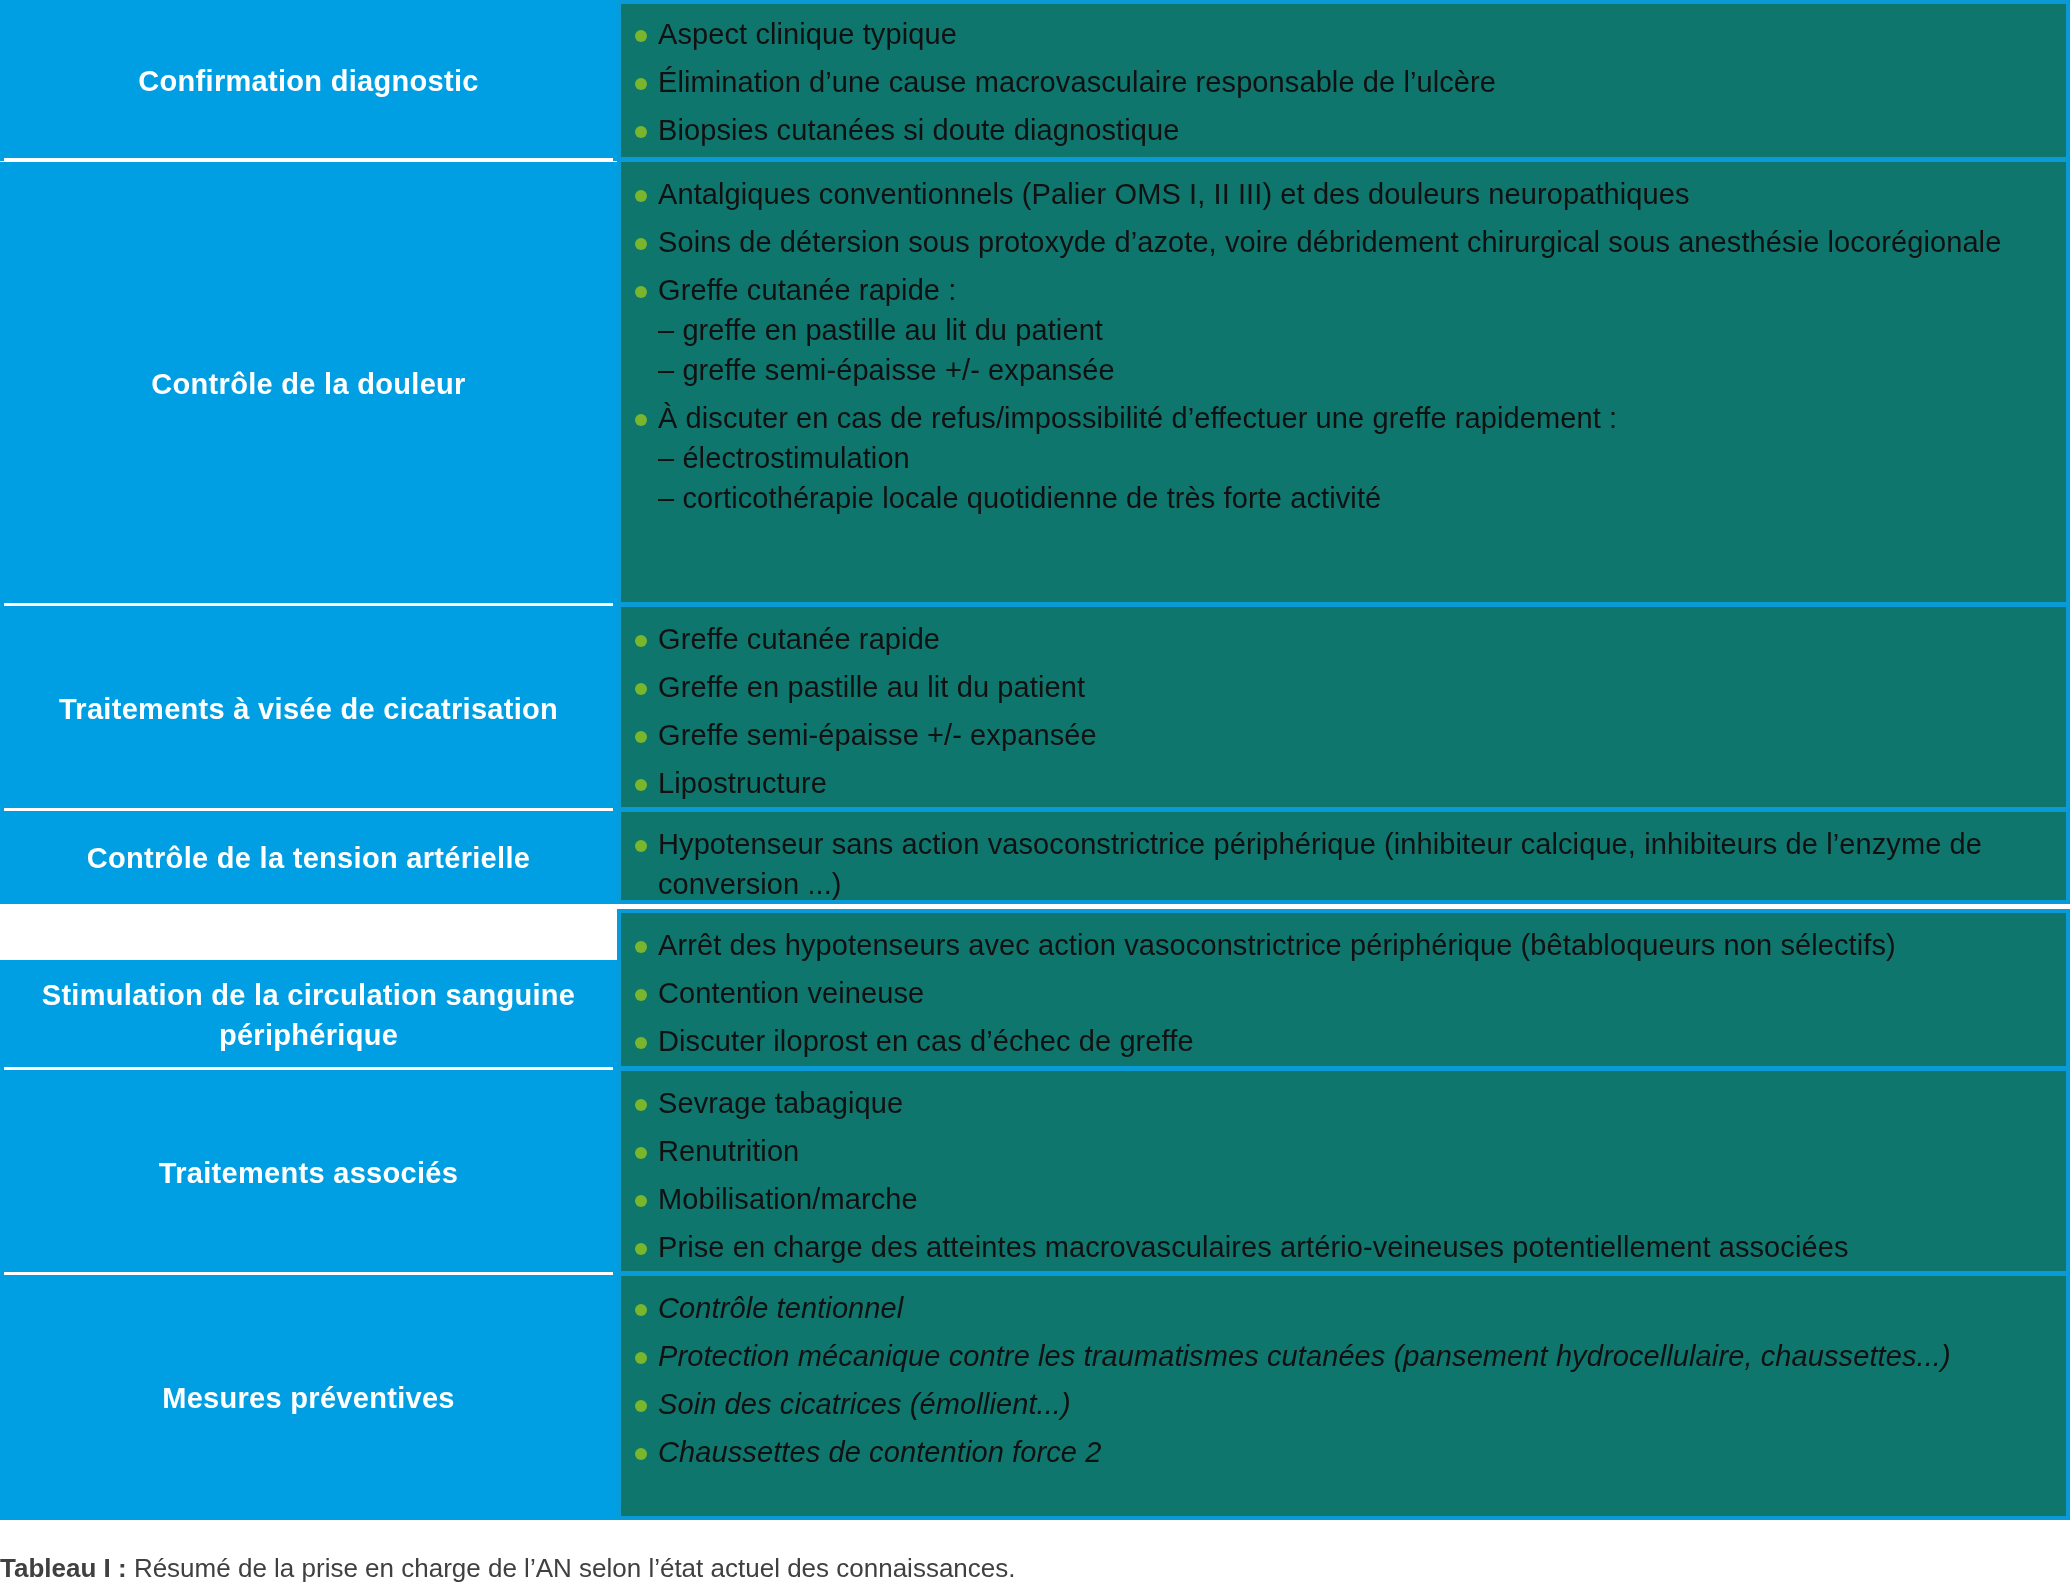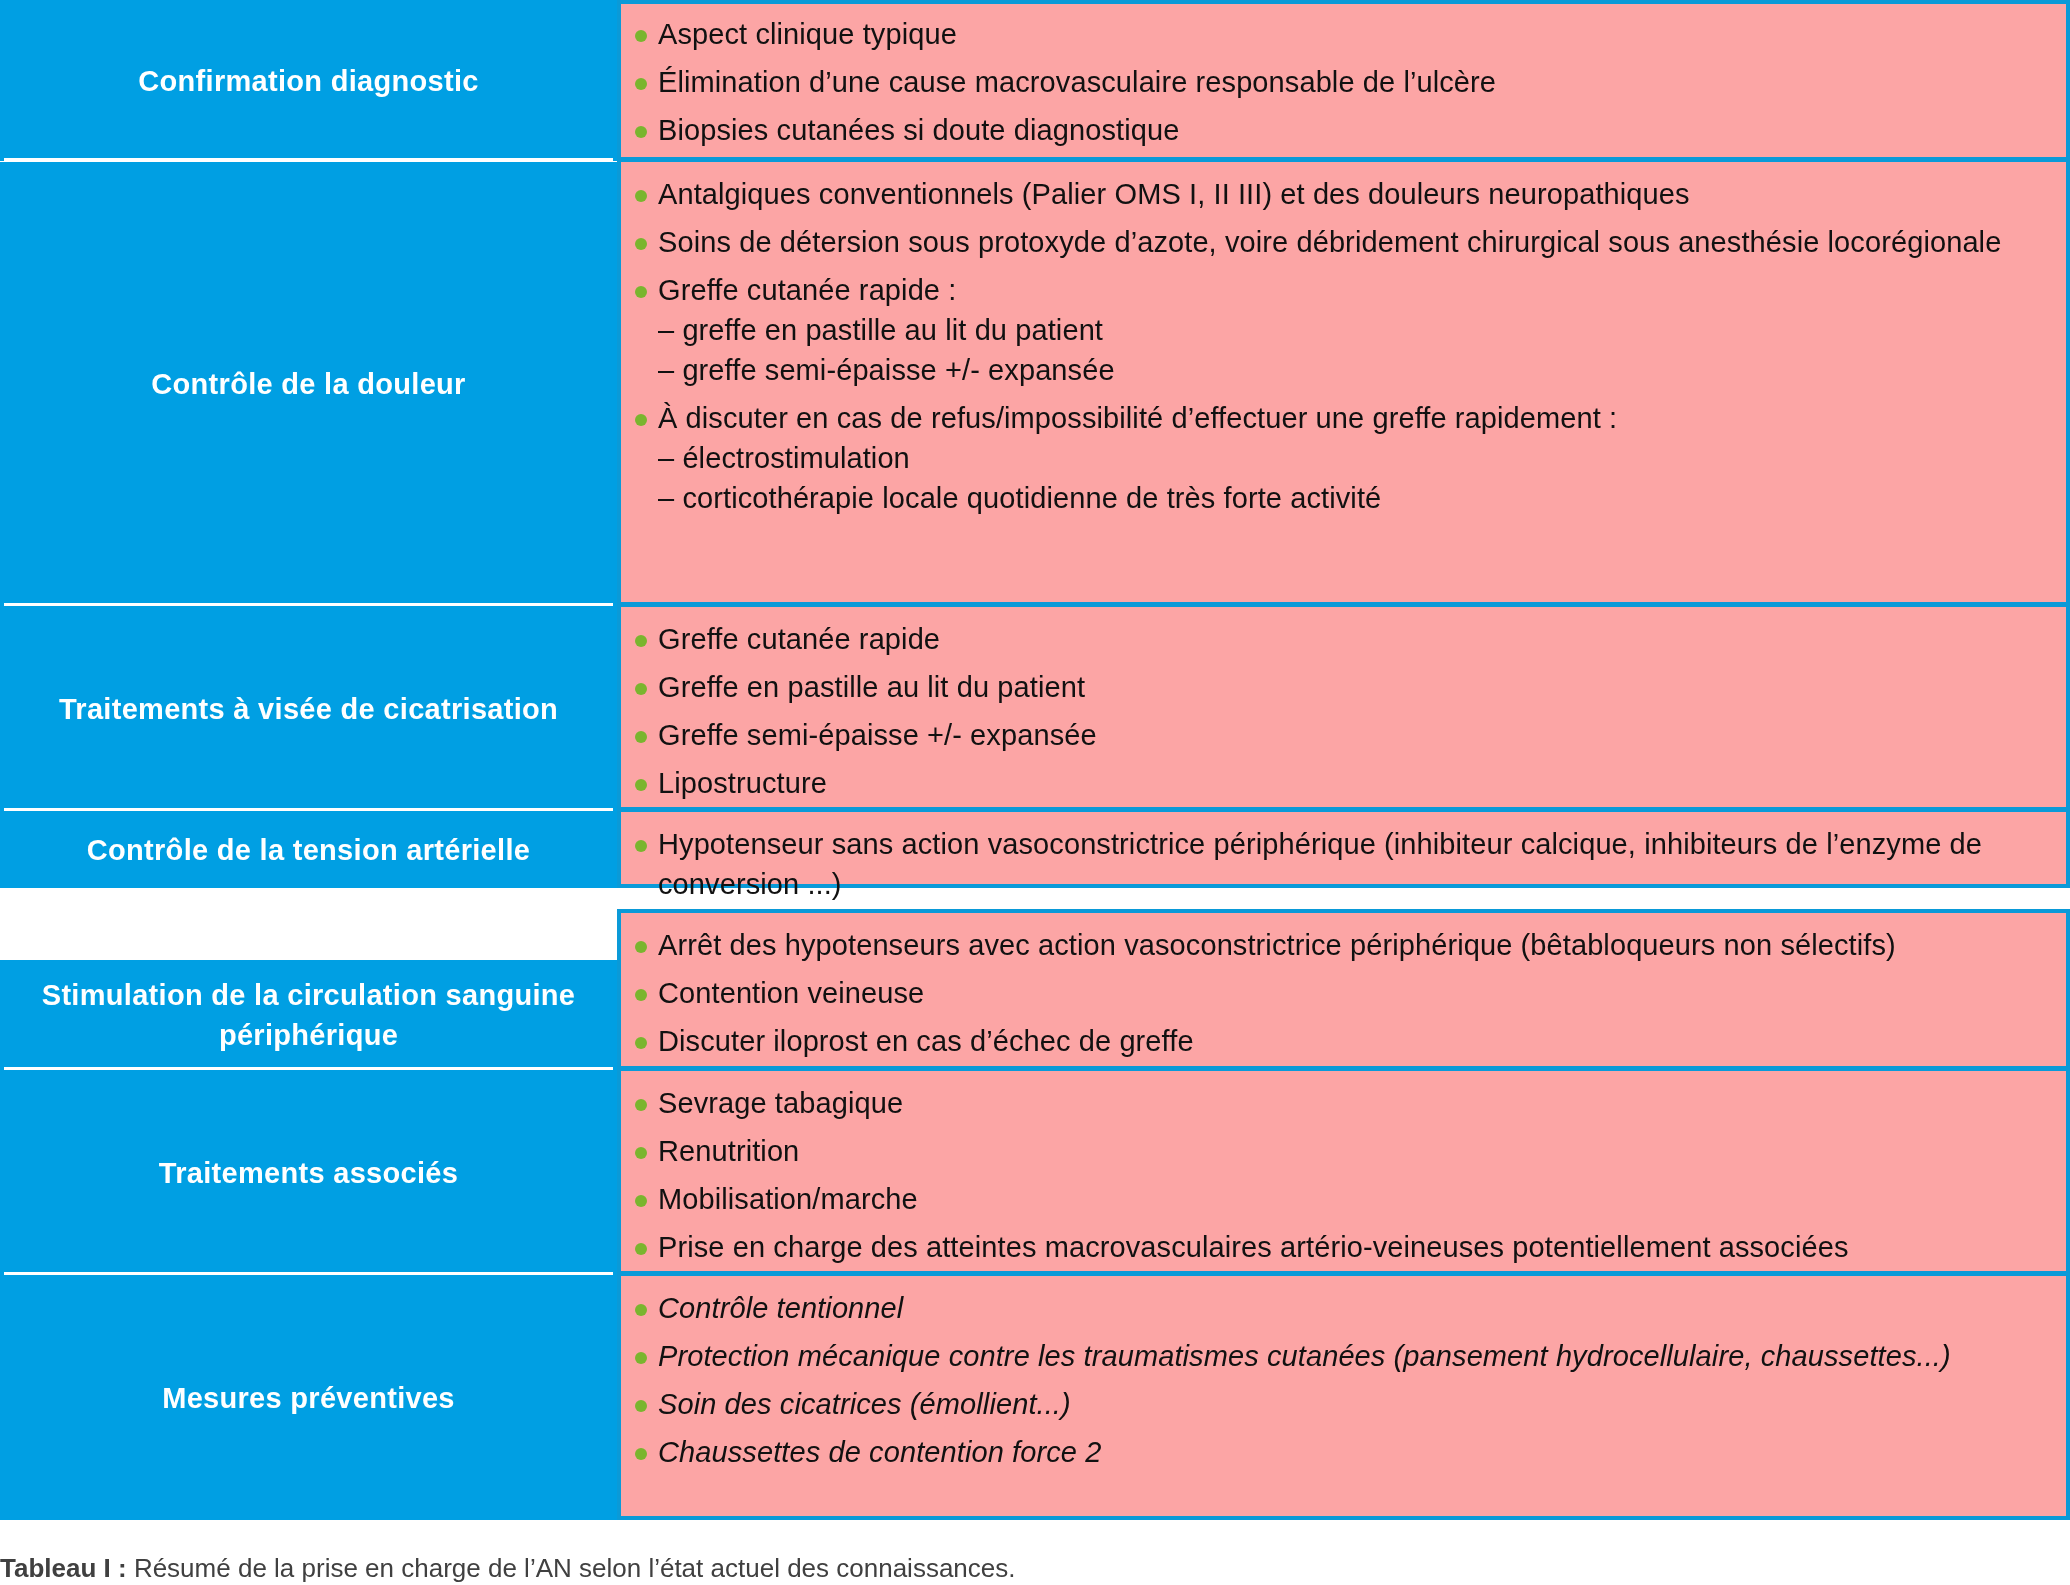--- a/index.html
+++ b/index.html
@@ -4,21 +4,21 @@
 <style>
   html, body { margin: 0; padding: 0; background: #ffffff; }
   body { width: 2070px; height: 1585px; position: relative; overflow: hidden;
          font-family: "Liberation Sans", "DejaVu Sans", sans-serif; }
   .table { position: absolute; left: 0; top: 0; width: 2070px; }
   .row { position: absolute; left: 0; width: 2070px; }
   .left { position: absolute; left: 0; top: 0; bottom: 0; width: 617px; background: #009fe3;
           display: flex; align-items: center; justify-content: center; text-align: center; }
   .left span { color: #ffffff; font-weight: bold; font-size: 29px; line-height: 40px;
                letter-spacing: 0.3px; padding: 0 20px; display: block; }
-  .right { position: absolute; left: 617px; top: 0; bottom: 0; right: 0; background: #fca5a5;
+  .right { position: absolute; left: 617px; top: 0; bottom: 0; right: 0; background: #0f766e;
            border: 4px solid #0a9ad8; border-left: 4px solid #0a9ad8; box-sizing: border-box; }
   .right ul { list-style: none; margin: 0; padding: 0; position: absolute; left: 12px; right: 10px; }
   .right li { font-size: 29px; line-height: 40px; color: #111111; position: relative;
               padding-left: 25px; margin-bottom: 8px; letter-spacing: 0.1px; }
   .right li .dot { position: absolute; left: 2px; top: 16px; width: 12px; height: 12px;
                    border-radius: 50%; background: #7ab52e; }
   .right li .sub { display: block; padding-left: 0; margin-top: 0; }
   .divider-white { position: absolute; left: 4px; width: 609px; height: 4px; background: #ffffff; }
   .topbar { position: absolute; left: 0; top: 0; width: 2070px; height: 4px; background: #0a9ad8; }
   .caption { position: absolute; left: 0; top: 1553px; font-size: 26px; color: #404040; line-height: 30px; }
@@ -63,21 +63,21 @@
       <div class="right">
         <ul style="top: 12px;">
           <li><span class="dot"></span><span>Greffe cutanée rapide</span></li>
           <li><span class="dot"></span><span>Greffe en pastille au lit du patient</span></li>
           <li><span class="dot"></span><span>Greffe semi-épaisse +/- expansée</span></li>
           <li><span class="dot"></span><span>Lipostructure</span></li>
         </ul>
       </div>
       <div class="divider-white" style="top: 205px;"></div>
     </div>
-    <div class="row" style="top: 808px; height: 80px;">
+    <div class="row" style="top: 808px; height: 96px;">
       <div class="left" style="top: 3px;">
         <span>Contrôle de la tension artérielle</span>
       </div>
       <div class="right">
         <ul style="top: 12px;">
           <li><span class="dot"></span><span>Hypotenseur sans action vasoconstrictrice périphérique (inhibiteur calcique, inhibiteurs de l’enzyme de conversion ...)</span></li>
         </ul>
       </div>
       <div class="divider-white" style="top: 101px;"></div>
     </div>

